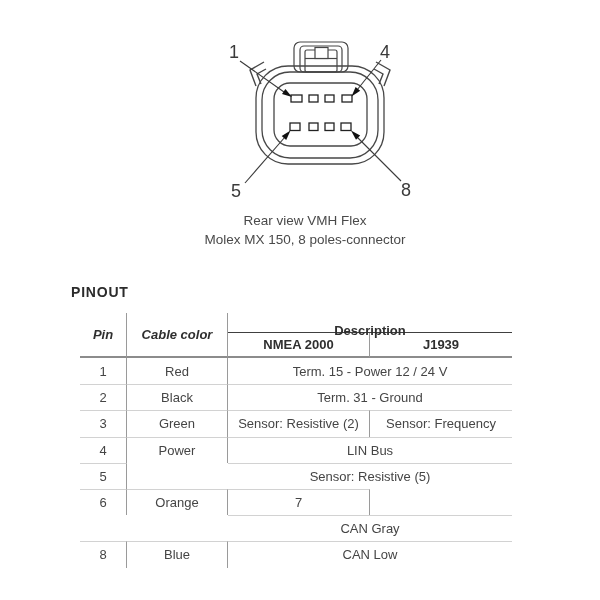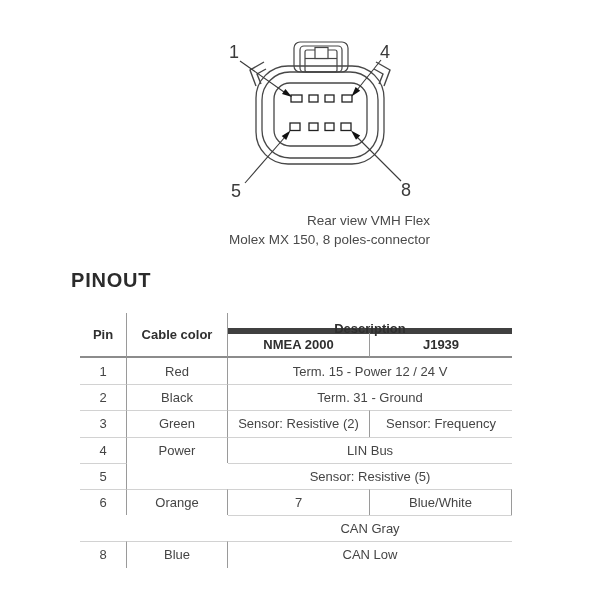--- a/index.html
+++ b/index.html
@@ -6,42 +6,42 @@
   .page{
     position:relative;width:600px;height:600px;background:#ffffff;overflow:hidden;
     font-family:"Liberation Sans","DejaVu Sans",sans-serif;
   }
   
   .diagram-svg{position:absolute;left:0;top:0;}
   .pin-num{font-size:18px;fill:#3a3a3a;font-family:"Liberation Sans","DejaVu Sans",sans-serif;}
   
   .caption{
     position:absolute;left:180px;top:211px;width:250px;
-    text-align:right;font-size:13.5px;line-height:19px;color:#4a4a4a;
+    text-align:center;font-size:13.5px;line-height:19px;color:#4a4a4a;
   }
   
   .pinout-title{
-    position:absolute;left:71px;top:269px;
-    font-size:20px;font-weight:bold;letter-spacing:0.8px;color:#2b2b2b;text-align:right;
+    position:absolute;left:71px;top:284px;
+    font-size:14px;font-weight:bold;letter-spacing:0.8px;color:#2b2b2b;text-align:right;
   }
   
   .pinout-table{
     position:absolute;left:80px;top:313px;
     display:grid;
     grid-template-columns:47px 101px 142px 142px;
     grid-template-rows:20px 25px repeat(8,26.2px);
     font-size:13px;color:#454545;
   }
   .cell{display:flex;align-items:center;justify-content:center;white-space:nowrap;}
   .hdr{font-weight:bold;color:#2f2f2f;}
-  .span2r{grid-row:span 2;}
+  .span2r{grid-row:span 2;font-style:italic;}
   .dspan{grid-column:3 / 5;}
   .vdiv{border-right:1px solid #9a9a9a;}
   .hrule{border-bottom:2px solid #8c8c8c;}
-  .underln{border-bottom:6px solid #404040;margin-top:15px;}
+  .underln{border-bottom:1px solid #404040;margin-top:15px;}
   .sep{border-top:1px solid #d2d2d2;}
 </style>
 </head>
 <body>
 
 <div class="page">
 
   <svg class="diagram-svg" width="600" height="260" viewBox="0 0 600 260">
 
     <g stroke="#474747" fill="none" stroke-width="1.2">
@@ -130,21 +130,20 @@
     <div class="cell vdiv sep">Power</div>
     <div class="cell dspan sep">LIN Bus</div>
 
     <div class="cell vdiv sep">5</div>
     <div class="cell dspan sep">Sensor: Resistive (5)</div>
 
     <div class="cell vdiv sep">6</div>
     <div class="cell vdiv sep">Orange</div>
 
     <div class="cell vdiv sep">7</div>
-    <div class="cell vdiv sep">Blue/White</div>
     <div class="cell dspan sep">CAN Gray</div>
 
     <div class="cell vdiv sep">8</div>
     <div class="cell vdiv sep">Blue</div>
     <div class="cell dspan sep">CAN Low</div>
   </div>
 
 </div>
 
 </body></html>

